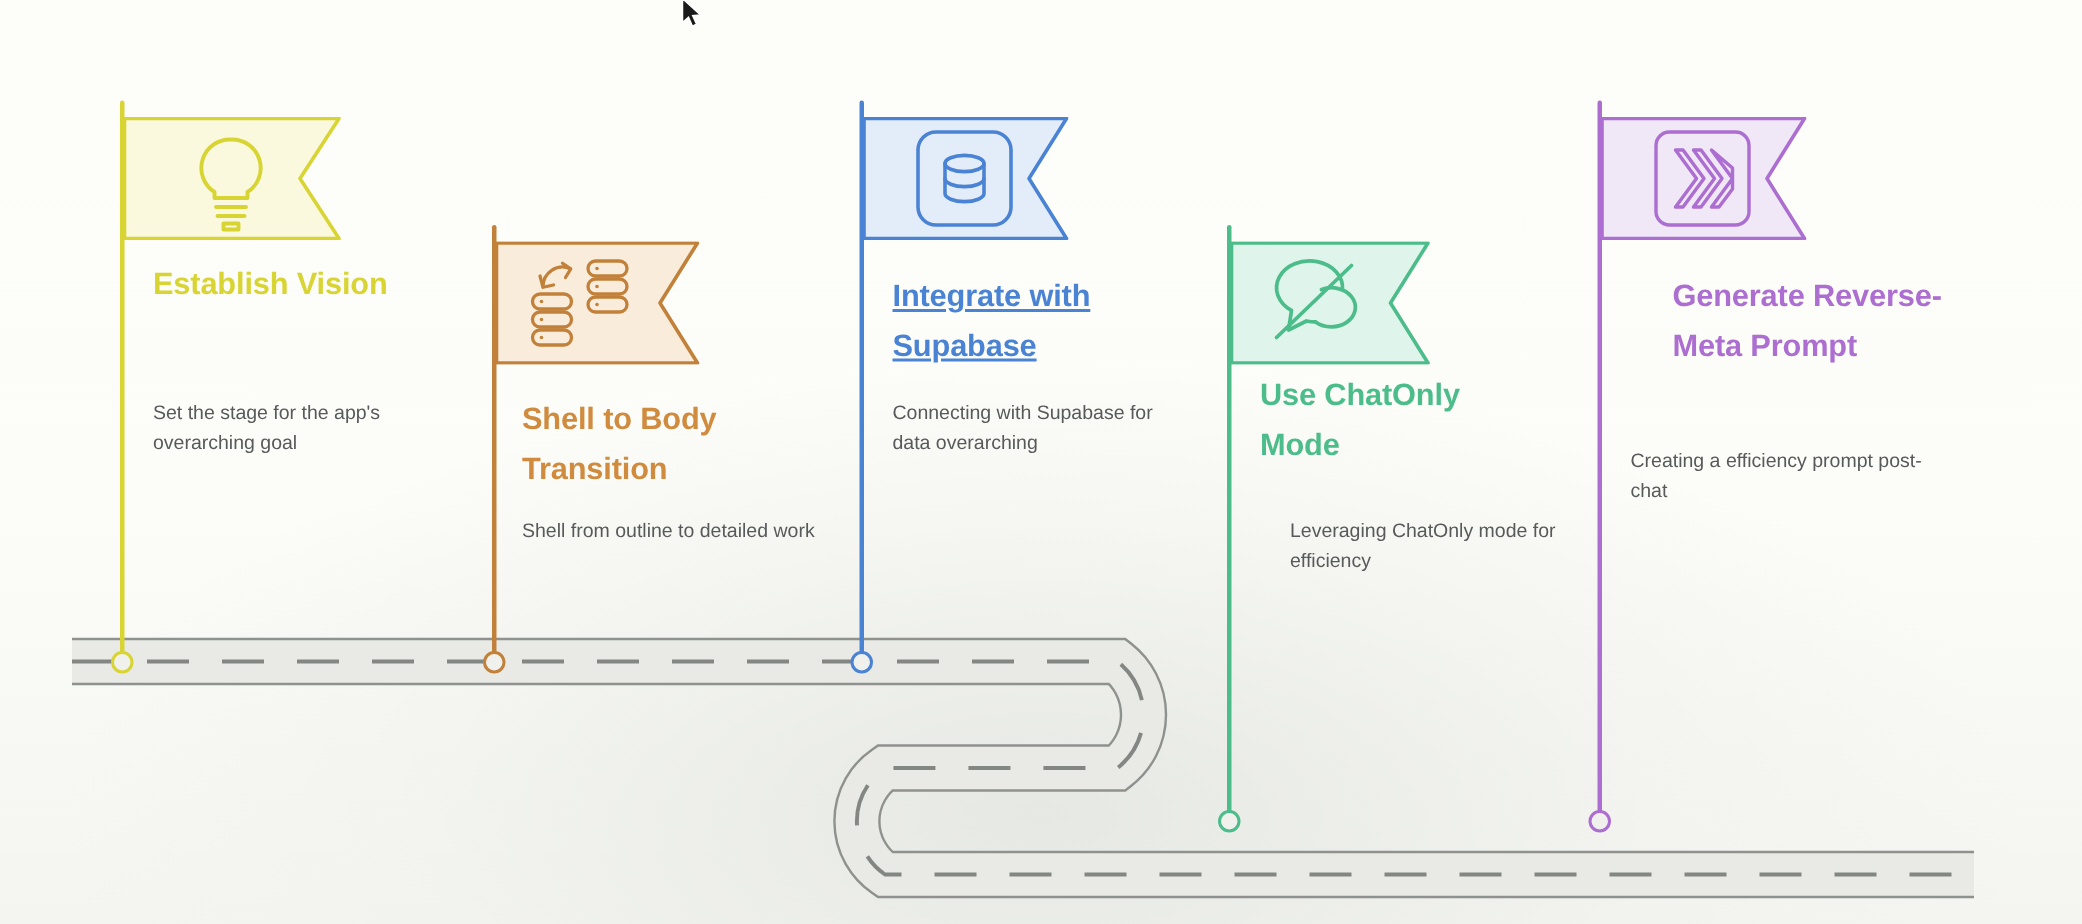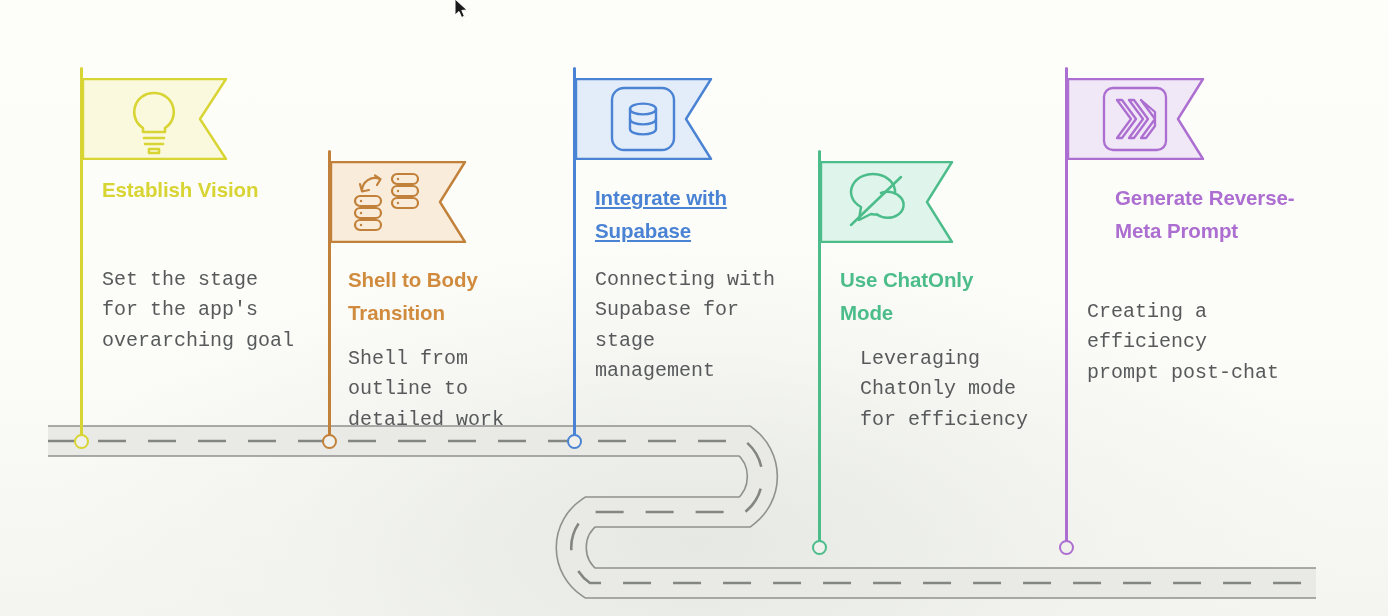--- a/index.html
+++ b/index.html
@@ -57,26 +57,25 @@
     position: absolute;
     font-size: 20.5px;
     font-weight: bold;
     line-height: 1.59;
     letter-spacing: -0.1px;
     white-space: pre-line;
   }
 
   .ms-desc {
     position: absolute;
-    font-size: 20px;
+    font-size: 13px;
     font-weight: normal;
     line-height: 1.52;
     color: #58595b;
     white-space: pre-line;
-    font-family: Liberation Mono, monospace;
   }
 
   
   .marker {
     position: absolute;
     width: 15px;
     height: 15px;
     border-radius: 50%;
     box-sizing: border-box;
     border-width: 2.4px;
@@ -182,37 +181,37 @@
           <rect x="0" y="0" width="62" height="62" rx="12"></rect>
           <g transform="translate(18,15)">
             <ellipse cx="13" cy="6" rx="13" ry="5.4"></ellipse>
             <path d="M0 6 V26 A13 5.4 0 0 0 26 26 V6"></path>
             <path d="M0 16 A13 5.4 0 0 0 26 16"></path>
           </g>
         </g>
       </svg>
     </div>
     <div class="ms-title" style="top:182px; left:22px; width:190px; color:#4a83d4;text-decoration:underline;">Integrate with Supabase</div>
-    <div class="ms-desc" style="top:265px; left:22px; width:190px;">Connecting with Supabase for stage management</div>
+    <div class="ms-desc" style="top:265px; left:22px; width:190px;">Connecting with Supabase for data overarching</div>
   </div>
   <div class="marker" style="left:567px; top:434px; border-color:#4a83d4;"></div>
 
   <div class="milestone" style="left:818px; top:0;">
     <div class="pole" style="top:150px; height:397px; background:#4cbd8a;"></div>
     <div class="flag" style="top:161px;">
       <svg width="134" height="82" viewBox="0 0 134 82">
         <path d="M1 1 H132 L107 41 L132 81 H1 Z" fill="#dff4ea" stroke="#4cbd8a" stroke-width="2.4" stroke-linejoin="round"></path>
         <g fill="none" stroke="#4cbd8a" stroke-width="2.5" stroke-linecap="round" stroke-linejoin="round" transform="translate(27,12)">
           <path d="M48 20 A22 18 0 1 0 14 34 L12 47 L24 41 A30 30 0 0 0 30 41.6"></path>
           <path d="M30 41.6 A16 13 0 1 0 34 20"></path>
           <line x1="4" y1="52" x2="54" y2="4"></line>
         </g>
       </svg>
     </div>
-    <div class="ms-title" style="top:264px; left:22px; width:190px; color:#4cbd8a;">Use ChatOnly Mode</div>
+    <div class="ms-title" style="top:248px; left:22px; width:190px; color:#4cbd8a;">Use ChatOnly Mode</div>
     <div class="ms-desc" style="top:344px; left:22px; width:200px;margin-left:20px;">Leveraging ChatOnly mode for efficiency</div>
   </div>
   <div class="marker" style="left:812px; top:540px; border-color:#4cbd8a;"></div>
 
   <div class="milestone" style="left:1065px; top:0;">
     <div class="pole" style="top:67px; height:480px; background:#ac6ed0;"></div>
     <div class="flag" style="top:78px;">
       <svg width="138" height="82" viewBox="0 0 138 82">
         <path d="M1 1 H136 L111 41 L136 81 H1 Z" fill="#f0e7f7" stroke="#ac6ed0" stroke-width="2.4" stroke-linejoin="round"></path>
         <g fill="none" stroke="#ac6ed0" stroke-width="2.3" stroke-linecap="round" stroke-linejoin="round" transform="translate(37,10)">

